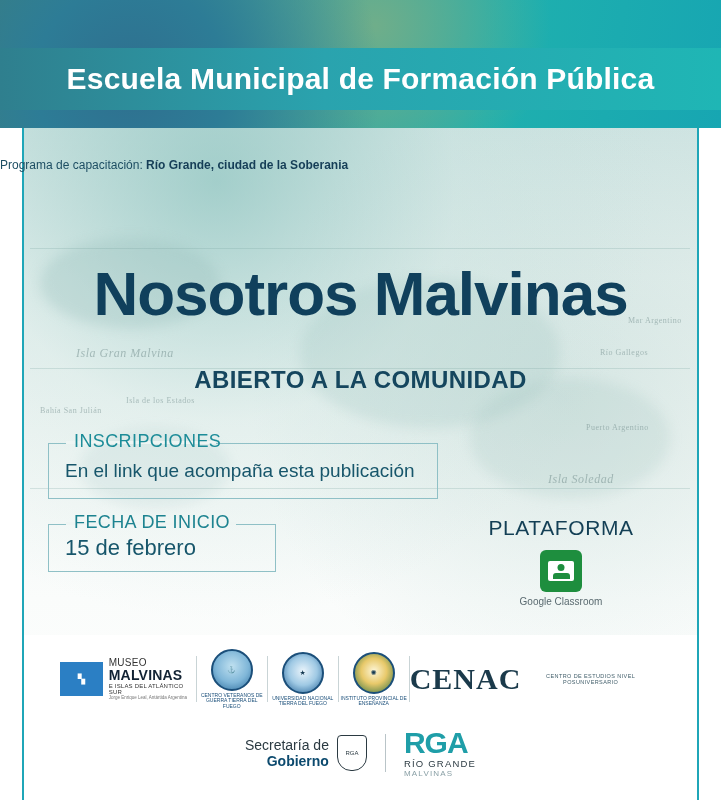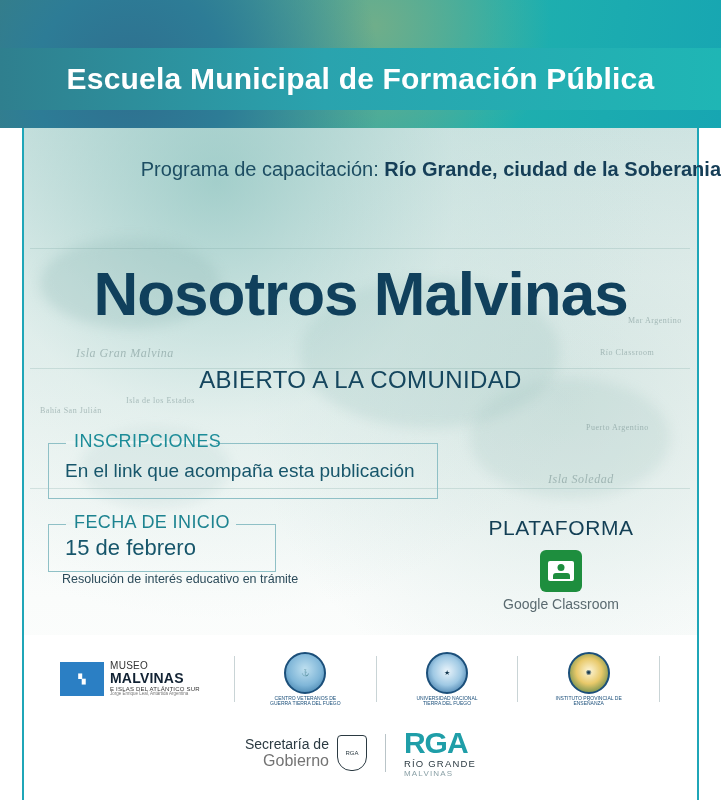--- a/index.html
+++ b/index.html
@@ -79,22 +79,22 @@
     color: #ffffff;
     font-size: 30px;
     font-weight: bold;
     letter-spacing: .2px;
     text-align: center;
   }
 
   
   .programa {
     position: absolute; left: 0; top: 158px; width: 721px;
-    text-align: right;
-    font-size: 20px;
+    text-align: left;
+    font-size: 12px;
     color: #1d4e63;
   }
   .programa .bold { font-weight: bold; color:#153e57; }
 
   
   .badge {
     position: absolute; left: 50%; transform: translateX(-50%); top: 212px;
     background: #1f7fd0;
     color: #ffffff;
     font-size: 25px;
@@ -111,21 +111,21 @@
     font-weight: bold;
     color: #10405c;
     letter-spacing: -1px;
   }
 
   
   .subtitle {
     position: absolute; left: 0; top: 366px; width: 721px;
     text-align: center;
     font-size: 24px;
-    font-weight: normal;
+    font-weight: bold;
     color: #15465e;
     letter-spacing: .4px;
   }
 
   
   .field-block { position: absolute; }
   .field-legend {
     position: absolute;
     top: -12px; left: 18px;
     background: transparent;
@@ -189,21 +189,21 @@
   .classroom-dot {
     width: 7px; height: 7px; border-radius: 50%; background:#1e8e3e;
     position:absolute; top: 3px; left: 50%; transform: translateX(-50%);
   }
   .classroom-body {
     width: 17px; height: 6px; background: #1e8e3e; border-radius: 3px 3px 0 0;
     margin-bottom: 2px;
   }
   .classroom-label {
     position: absolute; left: 466px; top: 596px; width: 190px;
-    text-align: center; font-size: 14px; color: #5a6a70;
+    text-align: center; font-size: 10px; color: #5a6a70;
   }
 
   
   .logos-row {
     position: absolute; left: 60px; top: 648px; width: 600px; height: 62px;
     display: flex; align-items: center; justify-content: space-between;
   }
   .logo-sep { width: 1px; height: 46px; background: #c9d4d6; }
   .logo-item { display: flex; align-items: center; justify-content: center; }
 
@@ -241,21 +241,21 @@
   .cenac .small { font-size: 5.5px; color:#44606c; letter-spacing:.4px; }
 
   
   .footer {
     position: absolute; left: 0; bottom: 22px; width: 721px;
     display: flex; align-items: center; justify-content: center; gap: 18px;
   }
   .sec-gob { display:flex; align-items:center; gap:8px; }
   .sec-gob .txt { text-align:right; line-height:1.15; }
   .sec-gob .l1 { font-size: 14px; color:#2b3a42; }
-  .sec-gob .l2 { font-size: 16px; color:#737373; font-weight: normal; }
+  .sec-gob .l2 { font-size: 14px; color:#0c4a6e; font-weight: bold; }
   .sec-gob .shield {
     width: 30px; height: 36px;
     background: #ffffff;
     border: 1.5px solid #2b3a42;
     border-radius: 4px 4px 14px 14px;
     display:flex; align-items:center; justify-content:center;
     font-size: 6px; color:#2b3a42;
   }
   .foot-sep { width: 1px; height: 38px; background: #b9c4c8; }
   .rga { display:flex; flex-direction:column; align-items:flex-start; }
@@ -279,21 +279,21 @@
 
     <div class="map-line" style="left:30px; top:120px; width:660px;"></div>
     <div class="map-line" style="left:30px; top:240px; width:660px;"></div>
     <div class="map-line" style="left:30px; top:360px; width:660px;"></div>
 
     <div class="map-label" style="left:76px; top:218px;">Isla Gran Malvina</div>
     <div class="map-label" style="left:548px; top:344px;">Isla Soledad</div>
     <div class="map-label small" style="left:586px; top:295px; line-height:1.2;">Puerto Argentino</div>
     <div class="map-label small" style="left:126px; top:268px;">Isla de los Estados</div>
     <div class="map-label small" style="left:40px; top:278px;">Bahía San Julián</div>
-    <div class="map-label small" style="left:600px; top:220px;">Río Classroom</div>
+    <div class="map-label small" style="left:600px; top:220px;">Río Gallegos</div>
     <div class="map-label small" style="left:628px; top:188px;">Mar Argentino</div>
   </div>
 
   <div class="bottom-white"></div>
 
   <div class="rail left"></div>
   <div class="rail right"></div>
   <div class="rail-line left"></div>
   <div class="rail-line right"></div>
 
@@ -318,21 +318,20 @@
   </div>
 
   <div class="field-block fecha">
     <div class="field-box" style="width:228px; height:48px;">
       <div class="field-value big">15 de febrero</div>
     </div>
     <div class="legend-mask" style="left:18px; top:-2px; width:170px;"></div>
     <div class="field-legend">FECHA DE INICIO</div>
   </div>
 
-  <div class="nota">Resolución de interés educativo en trámite</div>
 
   <div class="plataforma-title">PLATAFORMA</div>
   <div class="classroom-icon">
     <div class="classroom-inner">
       <div class="classroom-dot"></div>
       <div class="classroom-body"></div>
     </div>
   </div>
   <div class="classroom-label">Google Classroom</div>
 
@@ -364,20 +363,24 @@
 
     <div class="logo-sep"></div>
 
     <div class="logo-item crest c3">
       <div class="ring">✺</div>
       <div class="cap">INSTITUTO PROVINCIAL DE ENSEÑANZA</div>
     </div>
 
     <div class="logo-sep"></div>
 
+    <div class="logo-item cenac">
+      <div class="big">CENAC</div>
+      <div class="small">CENTRO DE ESTUDIOS NIVEL POSUNIVERSARIO</div>
+    </div>
 
   </div>
 
   <div class="footer">
     <div class="sec-gob">
       <div class="txt">
         <div class="l1">Secretaría de</div>
         <div class="l2">Gobierno</div>
       </div>
       <div class="shield">RGA</div>

